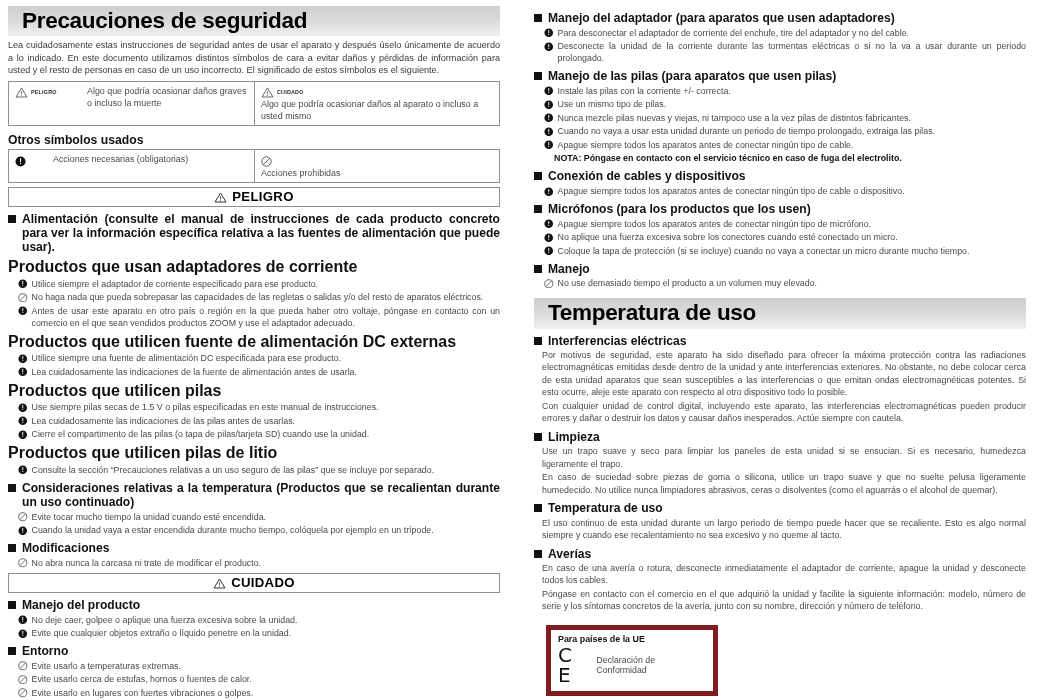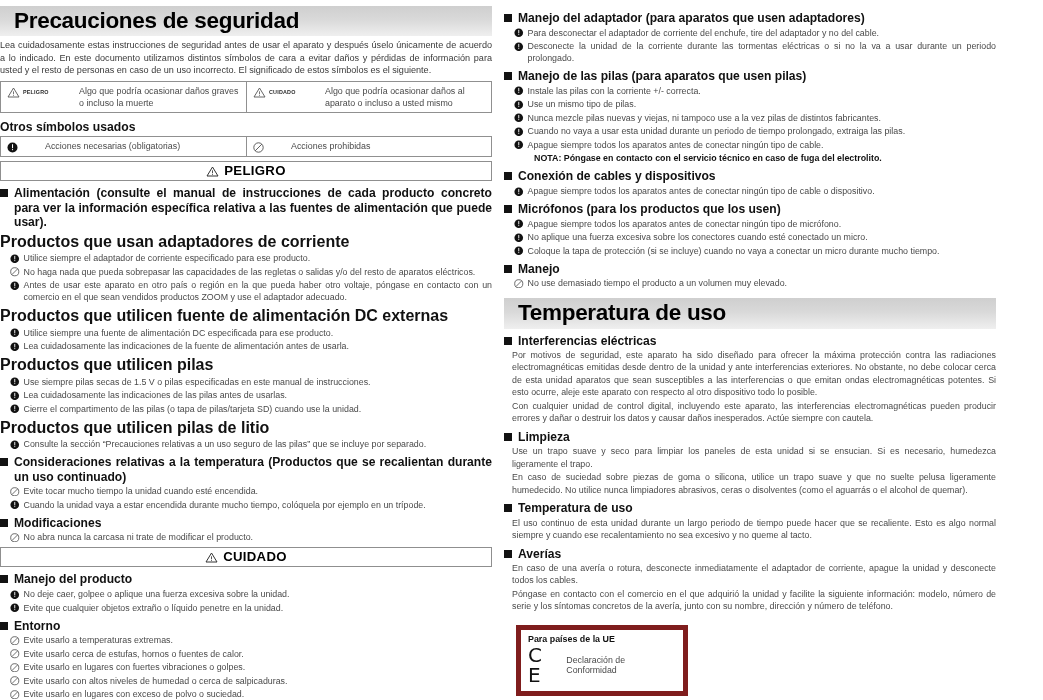--- a/index.html
+++ b/index.html
@@ -12,23 +12,23 @@
     height: 700px;
     font-family: "Liberation Sans", sans-serif;
     color: #1a1a1a;
     overflow: hidden;
   }
   .page {
     position: relative;
     width: 1043px;
     height: 700px;
     box-sizing: border-box;
-    padding: 6px 10px 0 0;
+    padding: 6px 10px 0 8px;
     display: flex;
-    gap: 12px;
+    gap: 34px;
   }
   .col {
     width: 492px;
     flex: 0 0 492px;
   }
   
   .banner {
     background: linear-gradient(to bottom, #cfcfcf 0%, #d9d9d9 45%, #efefef 100%);
     padding: 2px 0 3px 14px;
     margin-bottom: 3px;
@@ -60,20 +60,21 @@
   }
   .sym-cell {
     flex: 1 1 50%;
     display: flex;
     align-items: flex-start;
     padding: 3px 4px 3px 6px;
     box-sizing: border-box;
   }
   .sym-cell + .sym-cell {
     border-left: 1px solid #909090;
+    flex-direction: column;
   }
   .sym-mark {
     flex: 0 0 auto;
     display: flex;
     align-items: center;
     gap: 3px;
     width: 72px;
     padding-top: 1px;
   }
   .sym-mark.narrow { width: 38px; }
@@ -149,21 +150,21 @@
     margin: 1.5px 0 1.5px 10px;
   }
   .item .txt {
     font-size: 8.85px;
     line-height: 1.36;
     color: #4a4a4a;
     text-align: justify;
     text-align-last: left;
   }
   .item.plain {
-    margin-left: 30px;
+    margin-left: 20px;
   }
   .item .txt.bold {
     font-weight: bold;
     color: #111;
   }
   
   .para {
     font-size: 8.85px;
     line-height: 1.42;
     color: #4a4a4a;

